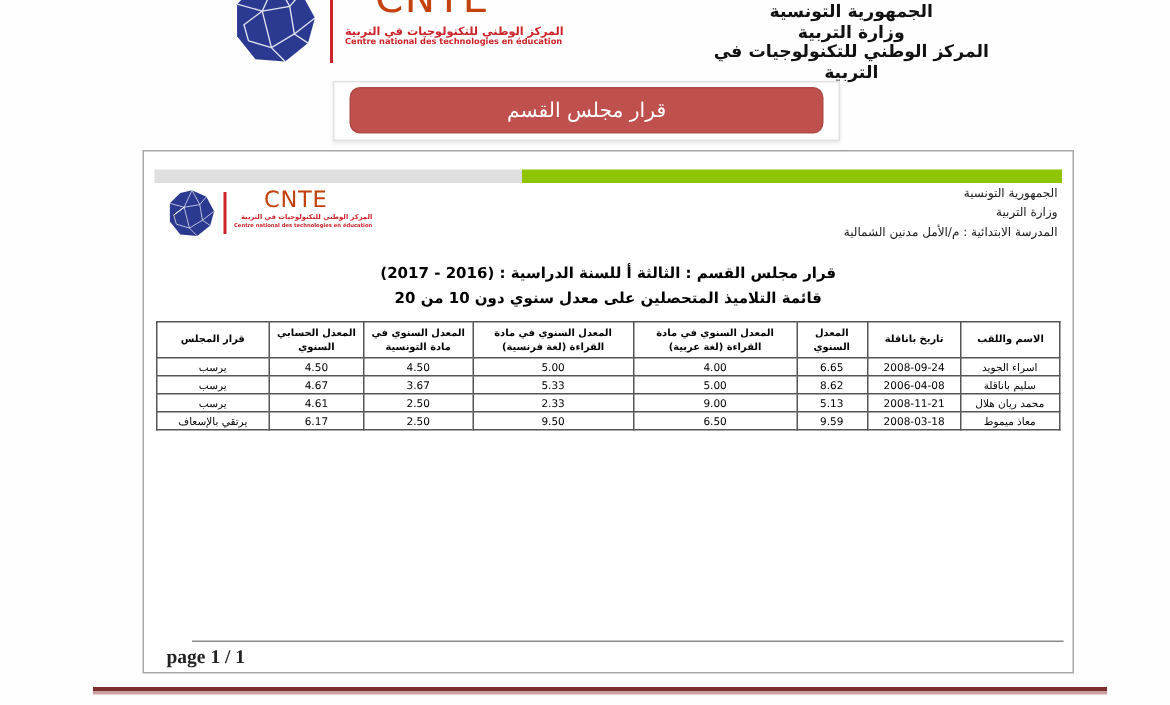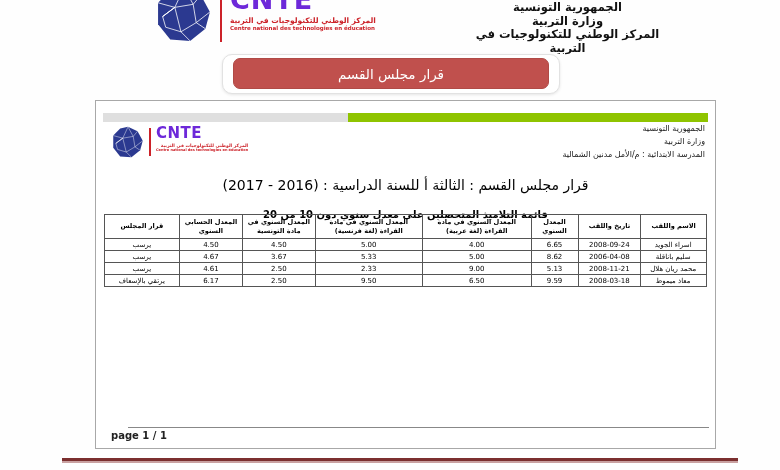--- a/index.html
+++ b/index.html
@@ -5,31 +5,31 @@
   html,body{margin:0;padding:0;}
   body{
     width:780px;height:470px;position:relative;overflow:hidden;
     background:#fefefe;font-family:"DejaVu Sans",sans-serif;
   }
   
   .site-logo{position:absolute;left:152px;top:-14px;display:flex;align-items:flex-start;}
   .site-logo .globe{width:64px;height:58px;}
   .site-logo .divider{width:2px;height:50px;background:#cc2229;margin:6px 8px 0 4px;}
   .logo-text{display:flex;flex-direction:column;}
-  .logo-acronym{font-weight:bold;color:#6d28d9;font-size:27px;letter-spacing:1px;line-height:1.0;}
+  .logo-acronym{font-weight:normal;color:#c2410c;font-size:27px;letter-spacing:1px;line-height:1.0;margin-left:20px;}
   .logo-ar{color:#cc2229;font-size:7.5px;font-weight:bold;direction:rtl;margin-top:3px;white-space:nowrap;}
   .logo-fr{color:#cc2229;font-size:5.5px;font-weight:bold;white-space:nowrap;}
   .ministry-text{
     position:absolute;left:470px;top:1px;width:195px;text-align:center;direction:rtl;
     font-size:11.5px;font-weight:bold;color:#111;line-height:13.5px;
   }
   
   .button-panel{
     position:absolute;left:222px;top:54px;width:336px;height:38px;background:#fff;
-    border:1px solid #e2e2e2;border-radius:10px;box-shadow:0 1px 3px rgba(0,0,0,0.10);
+    border:1px solid #e2e2e2;border-radius:0;box-shadow:0 1px 3px rgba(0,0,0,0.10);
   }
   .decision-button{
     position:absolute;left:10px;right:10px;top:3px;bottom:4px;
     background:#c0504d;border:1px solid #b04a46;border-radius:7px;
     color:#fff;font-size:13.5px;display:flex;align-items:center;justify-content:center;
     direction:rtl;cursor:pointer;
   }
   
   .document-card{
     position:absolute;left:95px;top:100px;width:619px;height:347px;
@@ -42,40 +42,40 @@
   .doc-logo .globe{width:36px;height:33px;}
   .doc-logo .divider{width:2px;height:28px;background:#cc2229;margin:2px 5px 0 3px;}
   .doc-logo .logo-acronym{font-size:15px;letter-spacing:0.5px;}
   .doc-logo .logo-ar{font-size:4.5px;margin-top:2px;}
   .doc-logo .logo-fr{font-size:3.5px;}
   .doc-header-text{
     position:absolute;right:10px;top:21px;text-align:right;direction:rtl;
     font-size:8px;color:#1a1a1a;line-height:13px;
   }
   .doc-title-block{position:absolute;left:0;right:0;top:76px;text-align:center;direction:rtl;}
-  .doc-title{font-size:14px;font-weight:normal;color:#000;}
-  .doc-subtitle{font-size:10px;font-weight:bold;color:#000;margin-top:16px;}
+  .doc-title{font-size:10px;font-weight:bold;color:#000;}
+  .doc-subtitle{font-size:10px;font-weight:bold;color:#000;margin-top:6px;}
   .doc-table{
     position:absolute;left:8px;top:113px;width:603px;
     border-collapse:collapse;direction:rtl;table-layout:fixed;
   }
   .doc-table th,.doc-table td{border:1px solid #555;text-align:center;color:#000;overflow:hidden;}
   .doc-table th{font-size:6.6px;font-weight:bold;padding:1px 2px;height:21px;vertical-align:middle;line-height:1.35;}
   .doc-table td{font-size:7px;padding:0 2px;height:11px;white-space:nowrap;}
   .doc-table td:first-child{padding-right:3px;}
   .doc-table th:nth-child(1){width:10.8%;}
   .doc-table th:nth-child(2){width:10.3%;}
   .doc-table th:nth-child(3){width:7.5%;}
   .doc-table th:nth-child(4){width:18.4%;}
   .doc-table th:nth-child(5){width:18.2%;text-align:center;}
   .doc-table th:nth-child(6){width:12.0%;}
   .doc-table th:nth-child(7){width:10.4%;}
   .doc-table th:nth-child(8){width:12.4%;}
   .page-indicator-line{position:absolute;left:32px;right:6px;top:326px;border-top:1px solid #888;}
-  .page-indicator{position:absolute;left:15px;top:329px;font-size:10px;font-weight:bold;color:#222;direction:ltr;}
+  .page-indicator{position:absolute;left:15px;top:329px;font-size:13px;font-weight:bold;color:#222;direction:ltr;font-family:Liberation Serif, serif;}
   
   .footer-bar{position:absolute;left:62px;top:458px;width:676px;}
   .footer-bar .line-dark{height:3px;}
   .footer-bar .line-light{height:2px;}
 </style>
 </head>
 <body>
 
 <div class="site-logo">
   <svg class="globe" viewBox="0 0 40 38" xmlns="http://www.w3.org/2000/svg">
@@ -132,21 +132,21 @@
 
   <div class="doc-title-block">
     <div class="doc-title">قرار مجلس القسم : الثالثة أ للسنة الدراسية : (2016 - 2017)</div>
     <div class="doc-subtitle">قائمة التلاميذ المتحصلين على معدل سنوي دون 10 من 20</div>
   </div>
 
   <table class="doc-table" id="doc-table">
     <thead id="doc-table-head">
         <tr>
           <th>الاسم واللقب</th>
-          <th>تاريخ واللقب</th>
+          <th>تاريخ باناقلة</th>
           <th>المعدل السنوي</th>
           <th>المعدل السنوي في مادة القراءة (لغة عربية)</th>
           <th>المعدل السنوي في مادة القراءة (لغة فرنسية)</th>
           <th>المعدل السنوي في مادة التونسية</th>
           <th>المعدل الحسابي السنوي</th>
           <th>قرار المجلس</th>
         </tr>
       </thead>
     <tbody id="doc-table-body">
         <tr>

